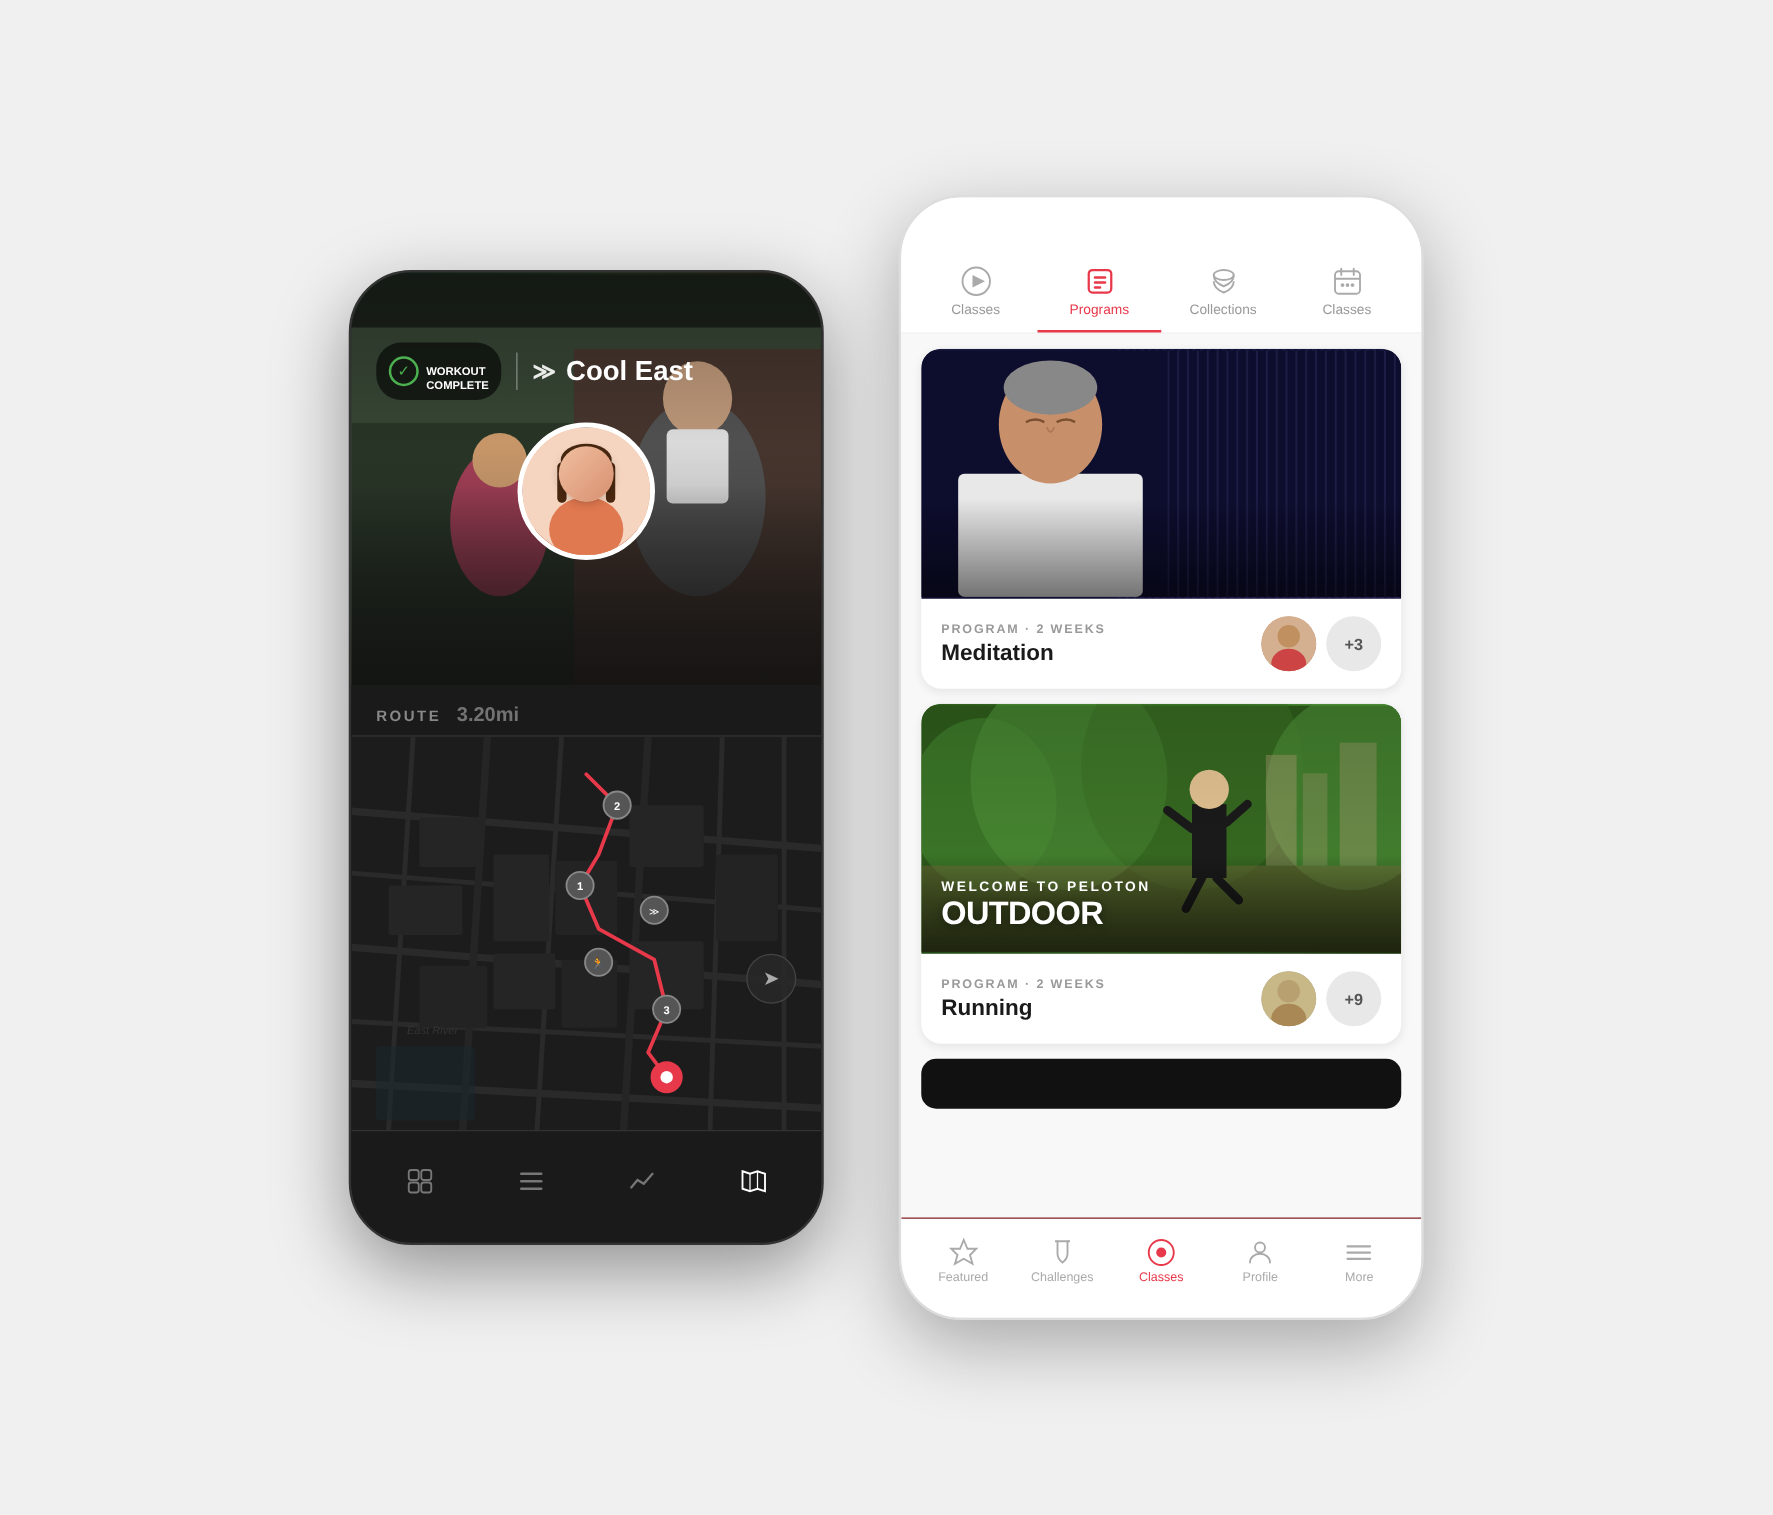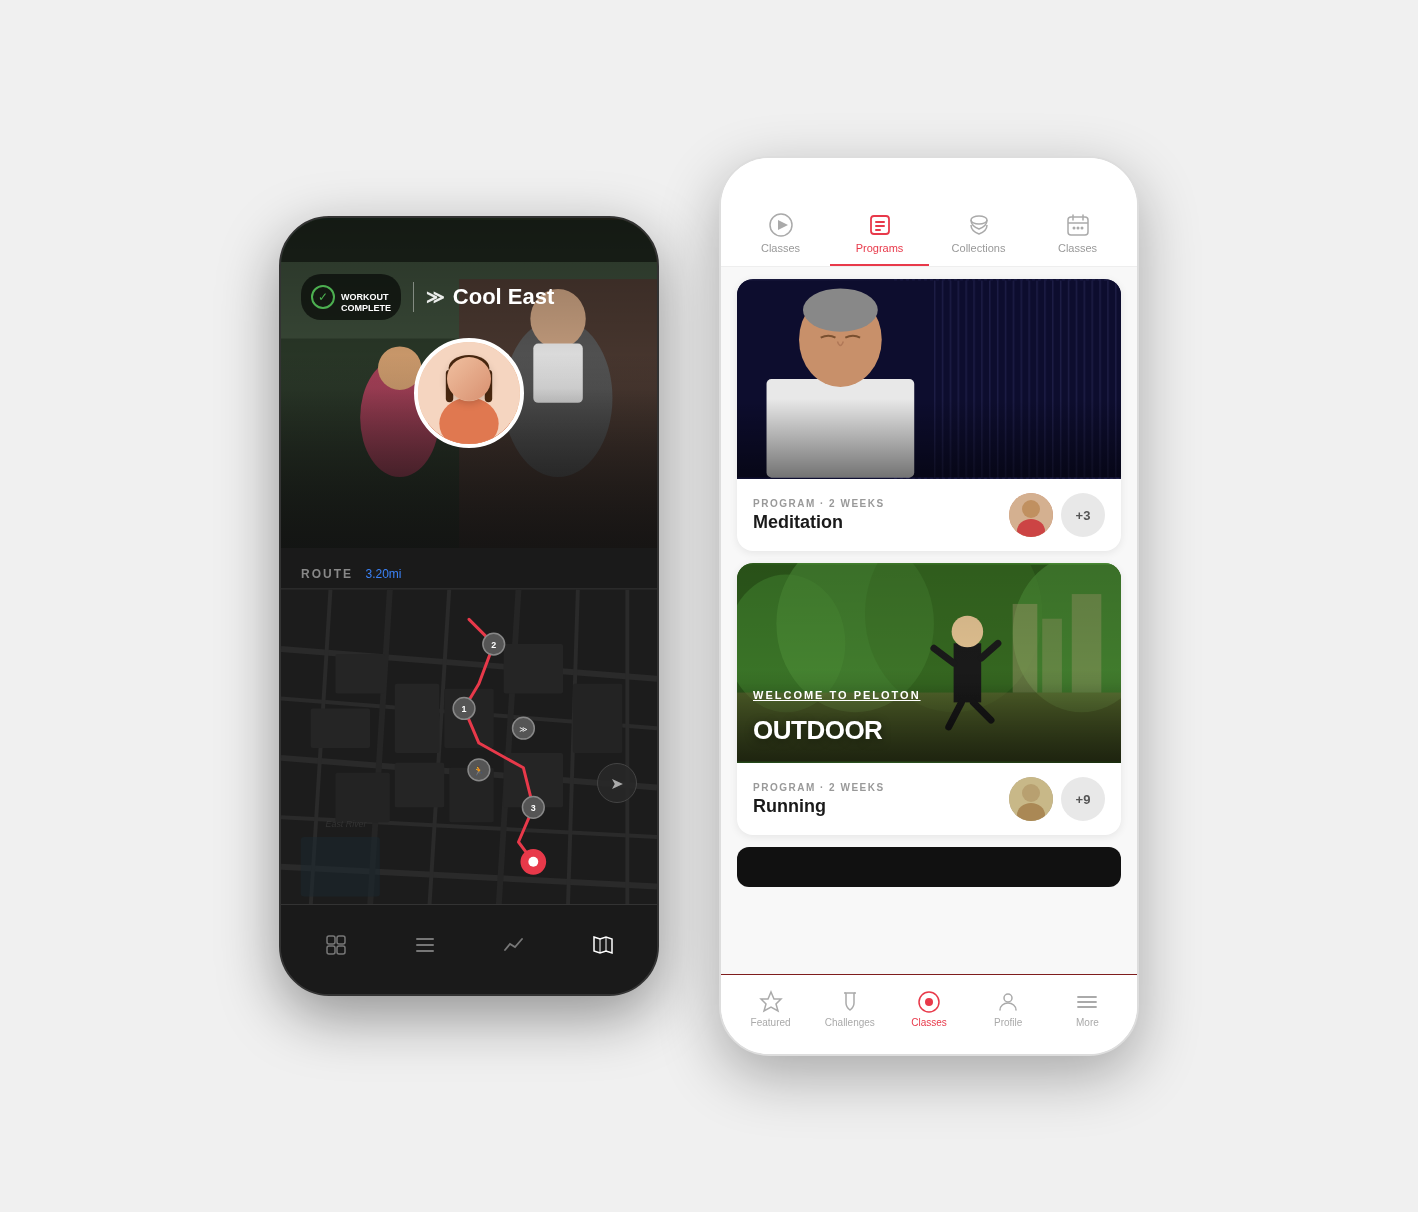--- a/index.html
+++ b/index.html
@@ -166,23 +166,23 @@
 
     .route-label {
       color: #888;
       font-size: 12px;
       font-weight: 600;
       letter-spacing: 2px;
       text-transform: uppercase;
     }
 
     .route-distance {
-      color: #3b82f6;
-      font-size: 12px;
-      font-weight: 400;
+      color: #737373;
+      font-size: 16px;
+      font-weight: 700;
       display: inline;
       margin-left: 8px;
     }
 
     .map-area {
       position: absolute;
       top: 370px;
       left: 0; right: 0;
       height: 320px;
       background: #2a2a2a;
@@ -751,21 +751,21 @@
           <rect width="390" height="200" fill="url(#outdoorGrad)"></rect>
           <defs>
             <linearGradient id="outdoorGrad" x1="0" y1="0" x2="0" y2="1">
               <stop offset="0%" stop-color="rgba(0,0,0,0.1)"></stop>
               <stop offset="60%" stop-color="rgba(0,0,0,0)"></stop>
               <stop offset="100%" stop-color="rgba(0,0,0,0.4)"></stop>
             </linearGradient>
           </defs>
         </svg>
         <div class="card-title-overlay">
-          <div style="color:white;font-size:11px;font-weight:600;letter-spacing:2px;margin-bottom:16px;text-decoration:underline;">WELCOME TO PELOTON</div>
+          <div style="color:white;font-size:11px;font-weight:600;letter-spacing:2px;margin-bottom:1px;">WELCOME TO PELOTON</div>
           <div class="card-title-text">OUTDOOR</div>
         </div>
       </div>
       <div class="card-meta">
         <div class="card-meta-left">
           <div class="program-label">PROGRAM · 2 WEEKS</div>
           <div class="program-name">Running</div>
         </div>
         <div class="card-meta-right">
           <div class="instructor-thumb instructor-thumb-outdoor">

